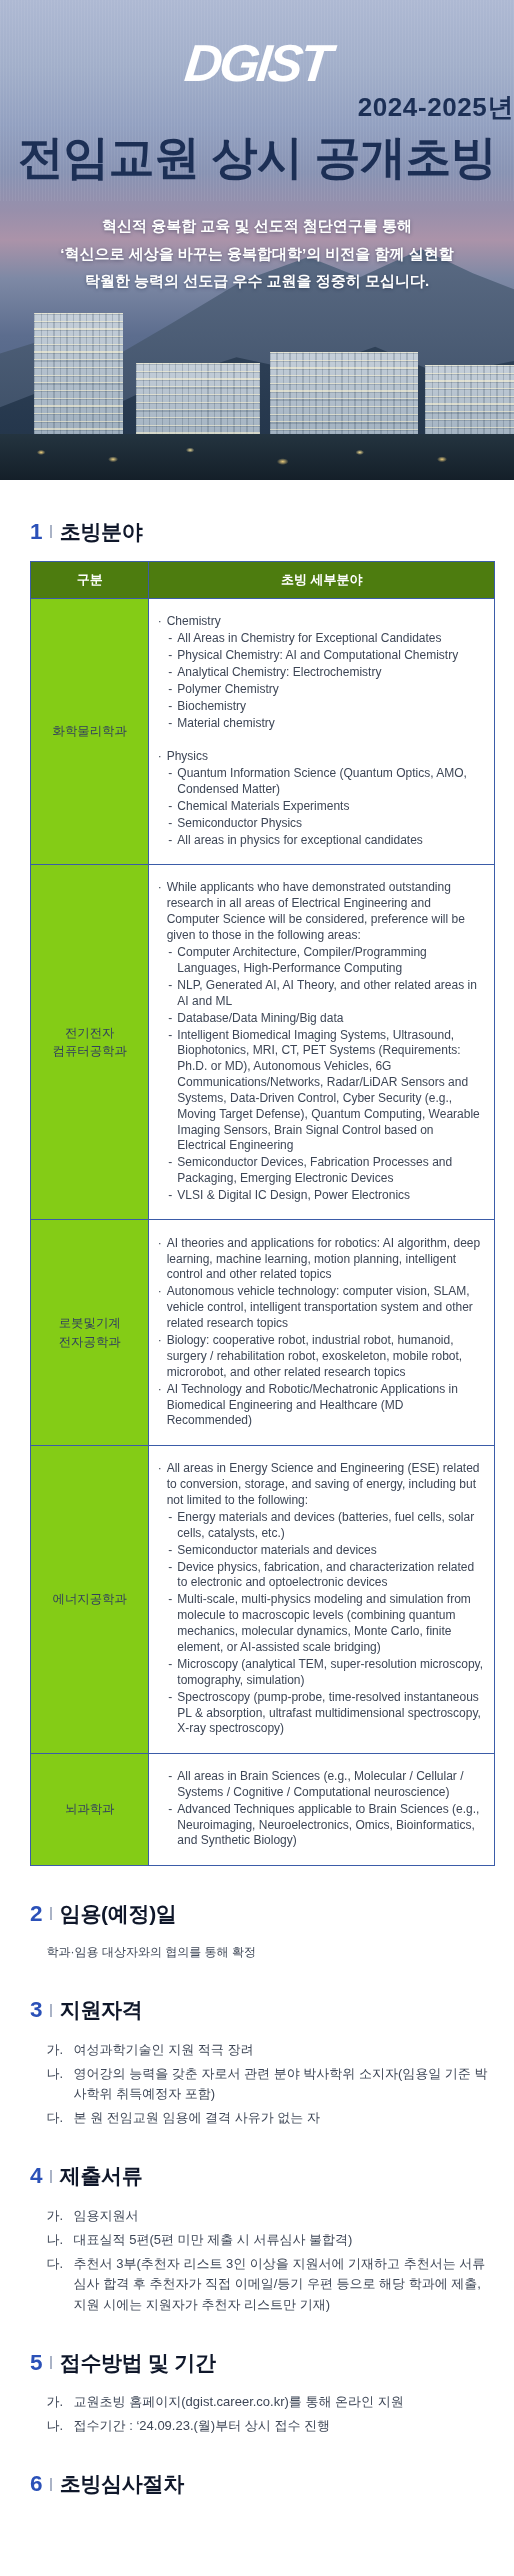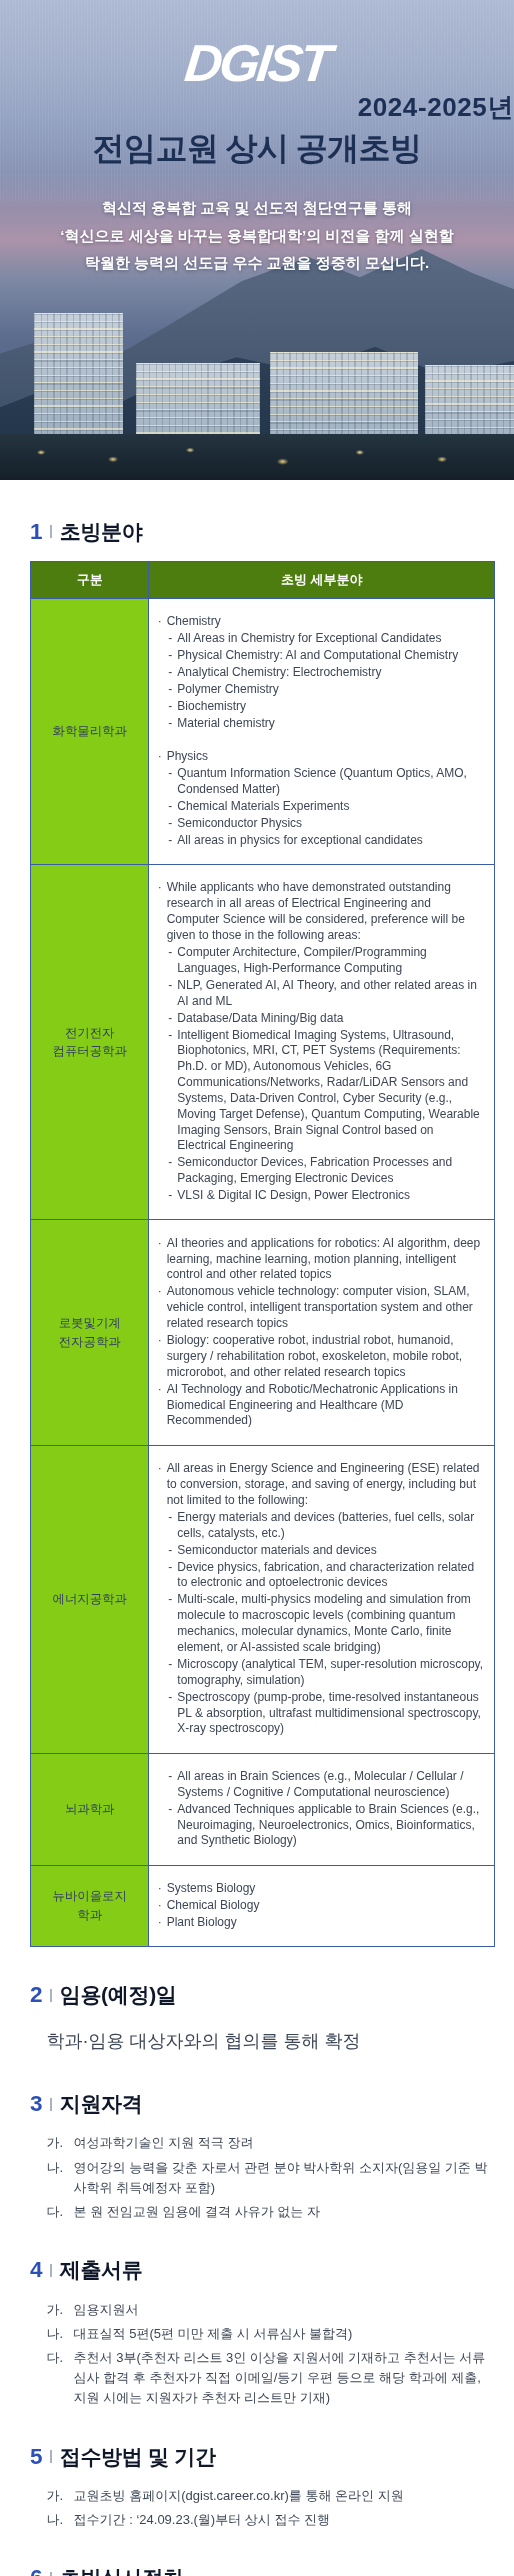--- a/index.html
+++ b/index.html
@@ -27,40 +27,40 @@
       radial-gradient(6px 3.6px at 8% 40%, rgba(255,220,130,.95), rgba(255,220,130,0) 70%),
       radial-gradient(7.1px 4.1px at 22% 55%, rgba(255,225,140,.9), rgba(255,225,140,0) 70%),
       radial-gradient(6px 3.6px at 37% 35%, rgba(255,235,160,.9), rgba(255,235,160,0) 70%),
       radial-gradient(8.3px 4.7px at 55% 60%, rgba(255,220,130,.9), rgba(255,220,130,0) 70%),
       radial-gradient(6px 3.6px at 70% 40%, rgba(255,230,150,.95), rgba(255,230,150,0) 70%),
       radial-gradient(7.1px 4.1px at 86% 55%, rgba(255,220,130,.9), rgba(255,220,130,0) 70%),
       linear-gradient(180deg,#243440,#141f29);}
   .hero-content{position:relative;z-index:5;text-align:center;}
   .logo{margin-top:37px;font-size:52px;line-height:1;font-weight:900;font-style:italic;color:#ffffff;letter-spacing:-3px;transform:skewX(-6deg);}
   .year{margin-top:1px;font-size:26px;font-weight:800;color:#1c2f55;letter-spacing:0.6px;text-align:right;}
-  .big-title{margin:2.4px 0 0;font-size:32px;font-weight:900;color:#1c2f55;letter-spacing:-0.6px;font-family:Liberation Serif, serif;}
+  .big-title{margin:2.4px 0 0;font-size:46px;font-weight:900;color:#1c2f55;letter-spacing:-0.6px;}
   .sub{margin:22.5px 0 0;font-size:15px;line-height:1.85;color:#ffffff;font-weight:600;text-shadow:0 0.6px 3.6px rgba(20,30,60,.45);}
   
   .content{padding:3.6px 19px 41px 30px;}
   .sec-h{display:flex;align-items:center;gap:7.7px;margin:34px 0 15.4px;}
   .sec-num{font-size:22.5px;font-weight:800;color:#2b51b8;}
   .sec-bar{width:1.8px;height:13px;background:#aab3c6;}
   .sec-title{font-size:21px;font-weight:800;color:#0f172a;letter-spacing:-0.3px;}
   
   .t1{width:100%;border-collapse:collapse;border:1.2px solid #2d4a95;}
   .t1 th,.t1 td{border:0.6px solid #3b5ca8;}
   .t1 thead th{background:#4d7c0f;color:#fff;font-size:13px;font-weight:700;padding:9px 4.7px;}
   .t1 .dept{width:108px;background:#84cc16;color:#33415c;font-weight:400;font-size:12.4px;text-align:center;white-space:pre-line;line-height:1.5;padding:4.7px;}
   .t1 td.details{padding:14.2px 9.5px 14.2px 8.3px;vertical-align:middle;}
   .ditem{display:flex;font-size:12px;line-height:1.32;color:#3d4656;margin:1.2px 0;}
   .ditem .mk{flex:none;width:9px;}
   .ditem.b1{padding-left:10.7px;}
   .ditem.gap{margin-top:16.6px;}
   
-  .sec-body{padding-left:16.6px;font-size:18px;line-height:1.6;color:#3d4656;}
+  .sec-body{padding-left:16.6px;font-size:12px;line-height:1.6;color:#3d4656;}
   .li{display:grid;grid-template-columns:27px 1fr;padding-left:16.6px;font-size:13px;line-height:1.55;margin:4.1px 0;color:#3d4656;}
 </style>
 </head>
 <body>
 
 <div>
 
   <header class="hero">
     <div class="hero-layer sky-texture"></div>
     <div class="hero-layer mtn-far"></div>
@@ -288,43 +288,20 @@
                     <span>All areas in Brain Sciences (e.g., Molecular / Cellular / Systems / Cognitive / Computational neuroscience)</span>
                   </div>
 
                   <div class="ditem b1">
                     <span class="mk">-</span>
                     <span>Advanced Techniques applicable to Brain Sciences (e.g., Neuroimaging, Neuroelectronics, Omics, Bioinformatics, and Synthetic Biology)</span>
                   </div>
                 </div>
             </td>
           </tr>
-          <tr>
-            <th class="dept">뉴바이올로지
-학과</th>
-            <td class="details">
-              <div>
-
-                  <div class="ditem b0">
-                    <span class="mk">·</span>
-                    <span>Systems Biology</span>
-                  </div>
-
-                  <div class="ditem b0">
-                    <span class="mk">·</span>
-                    <span>Chemical Biology</span>
-                  </div>
-
-                  <div class="ditem b0">
-                    <span class="mk">·</span>
-                    <span>Plant Biology</span>
-                  </div>
-                </div>
-            </td>
-          </tr>
         </tbody>
       </table>
     </section>
 
     <section>
       <h2 class="sec-h">
         <span class="sec-num">2</span>
         <span class="sec-bar"></span>
         <span class="sec-title">임용(예정)일</span>
       </h2>

